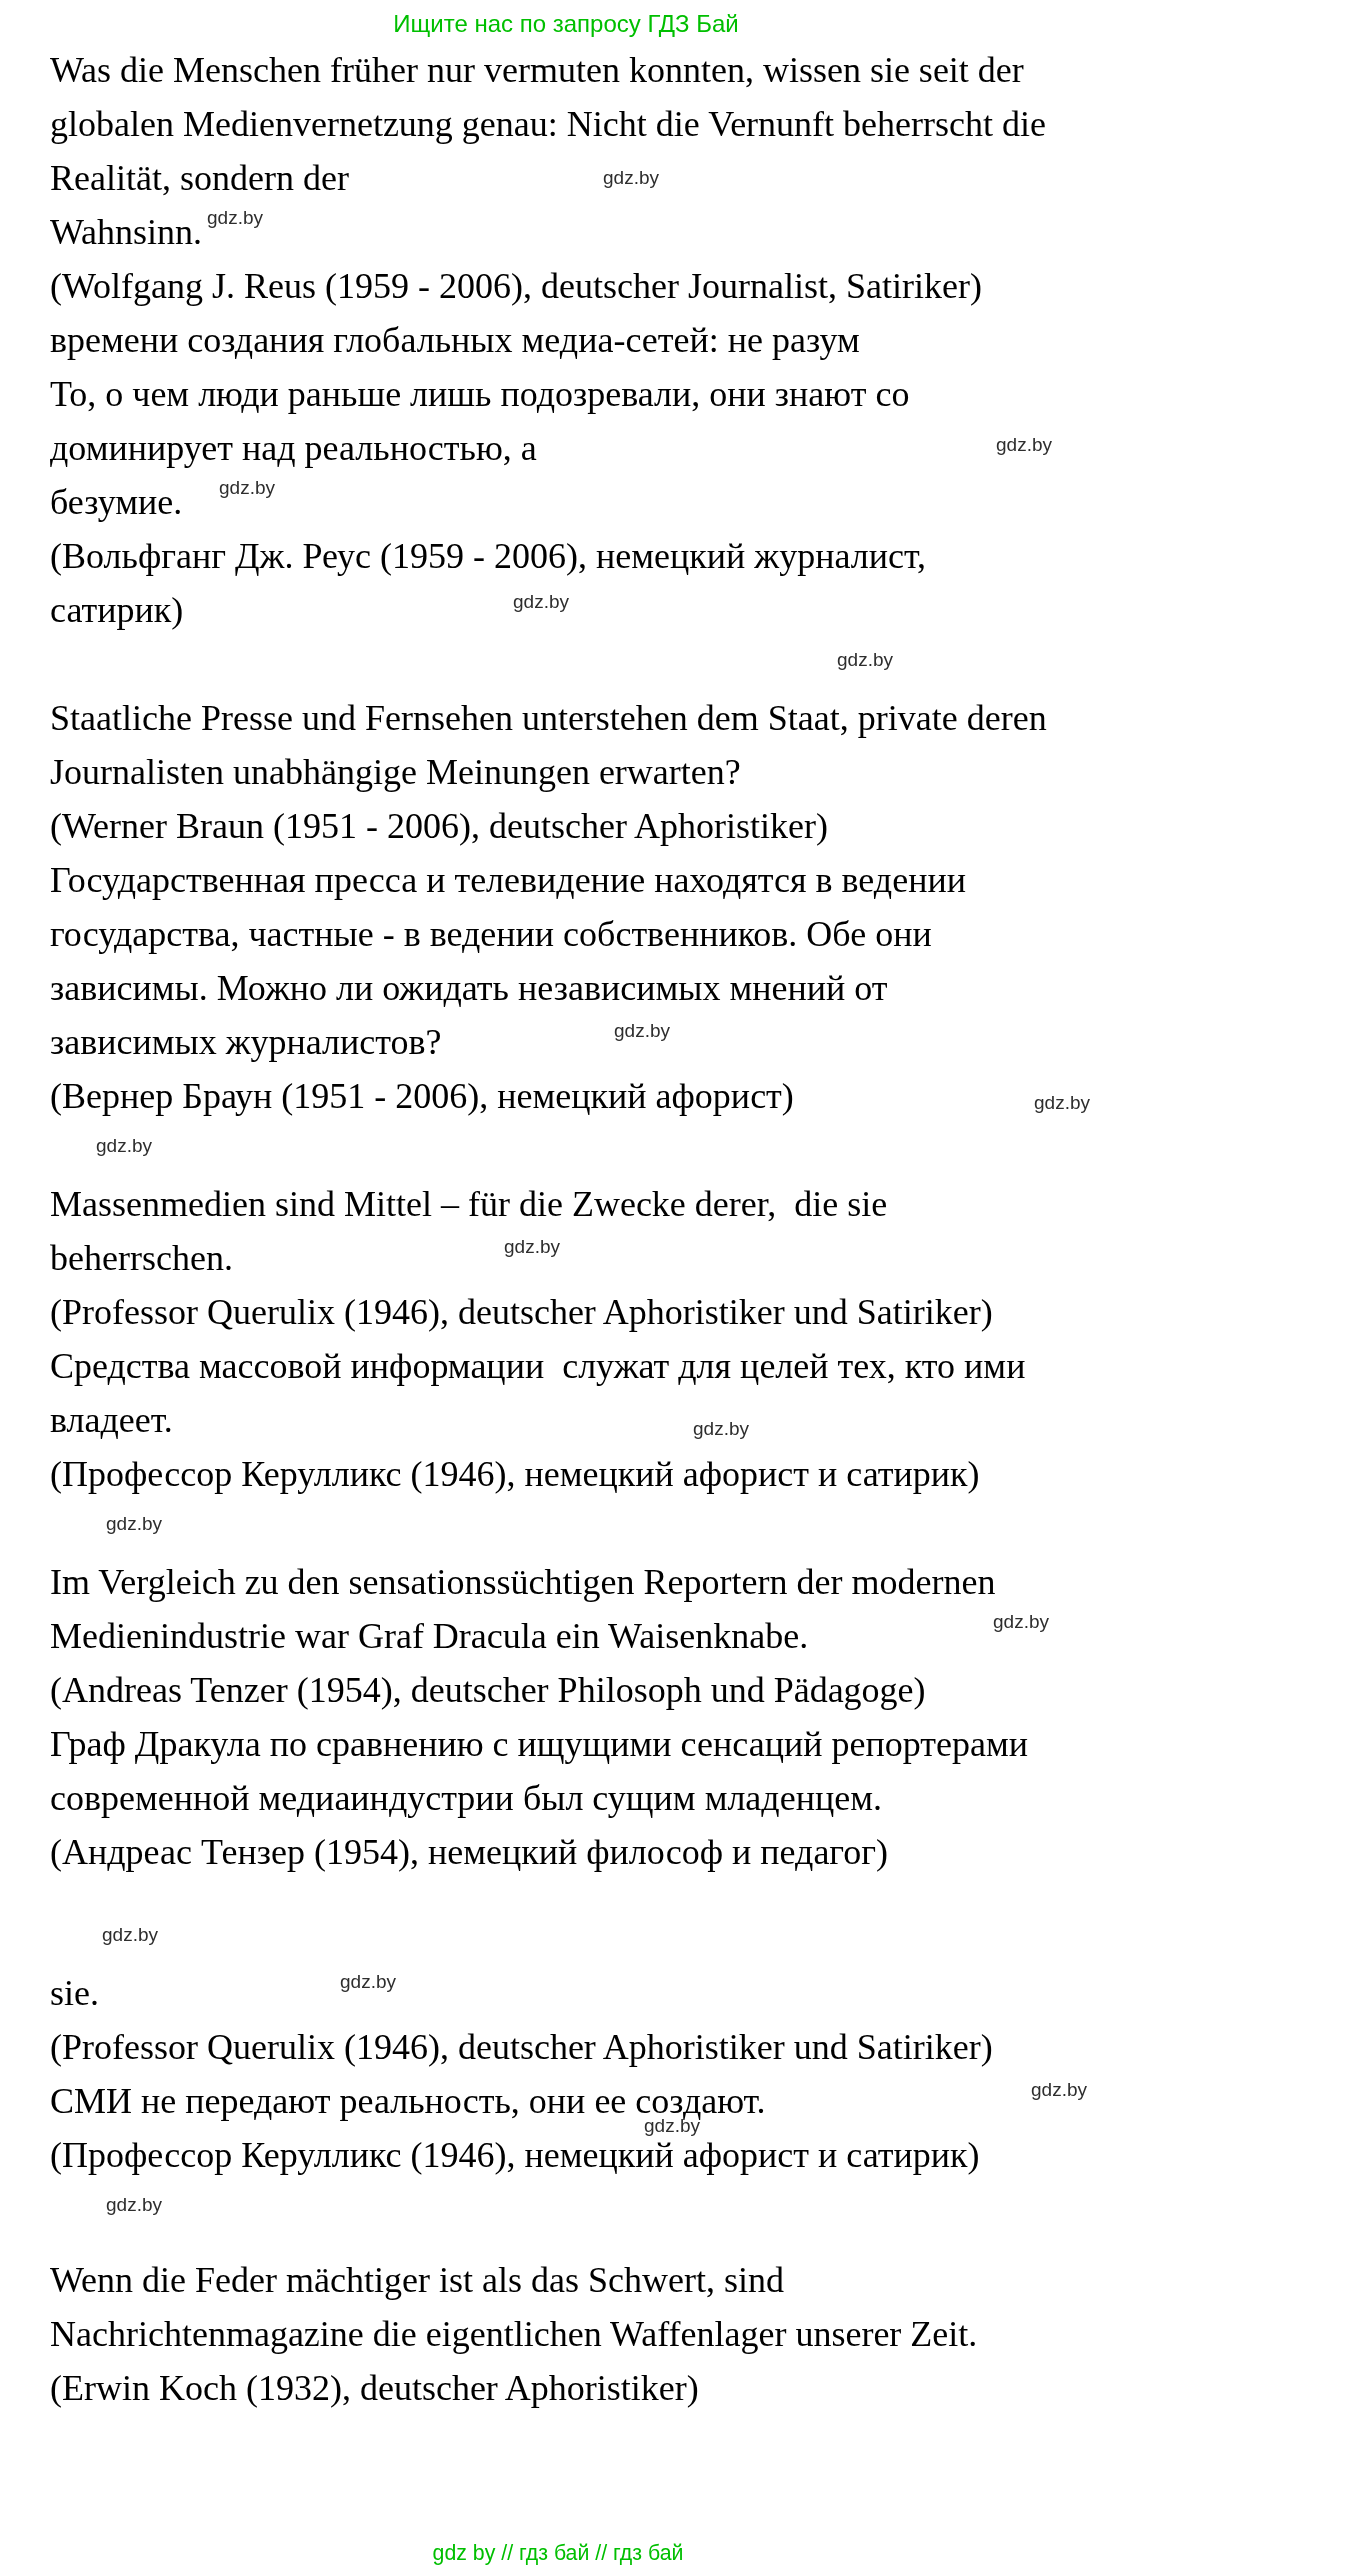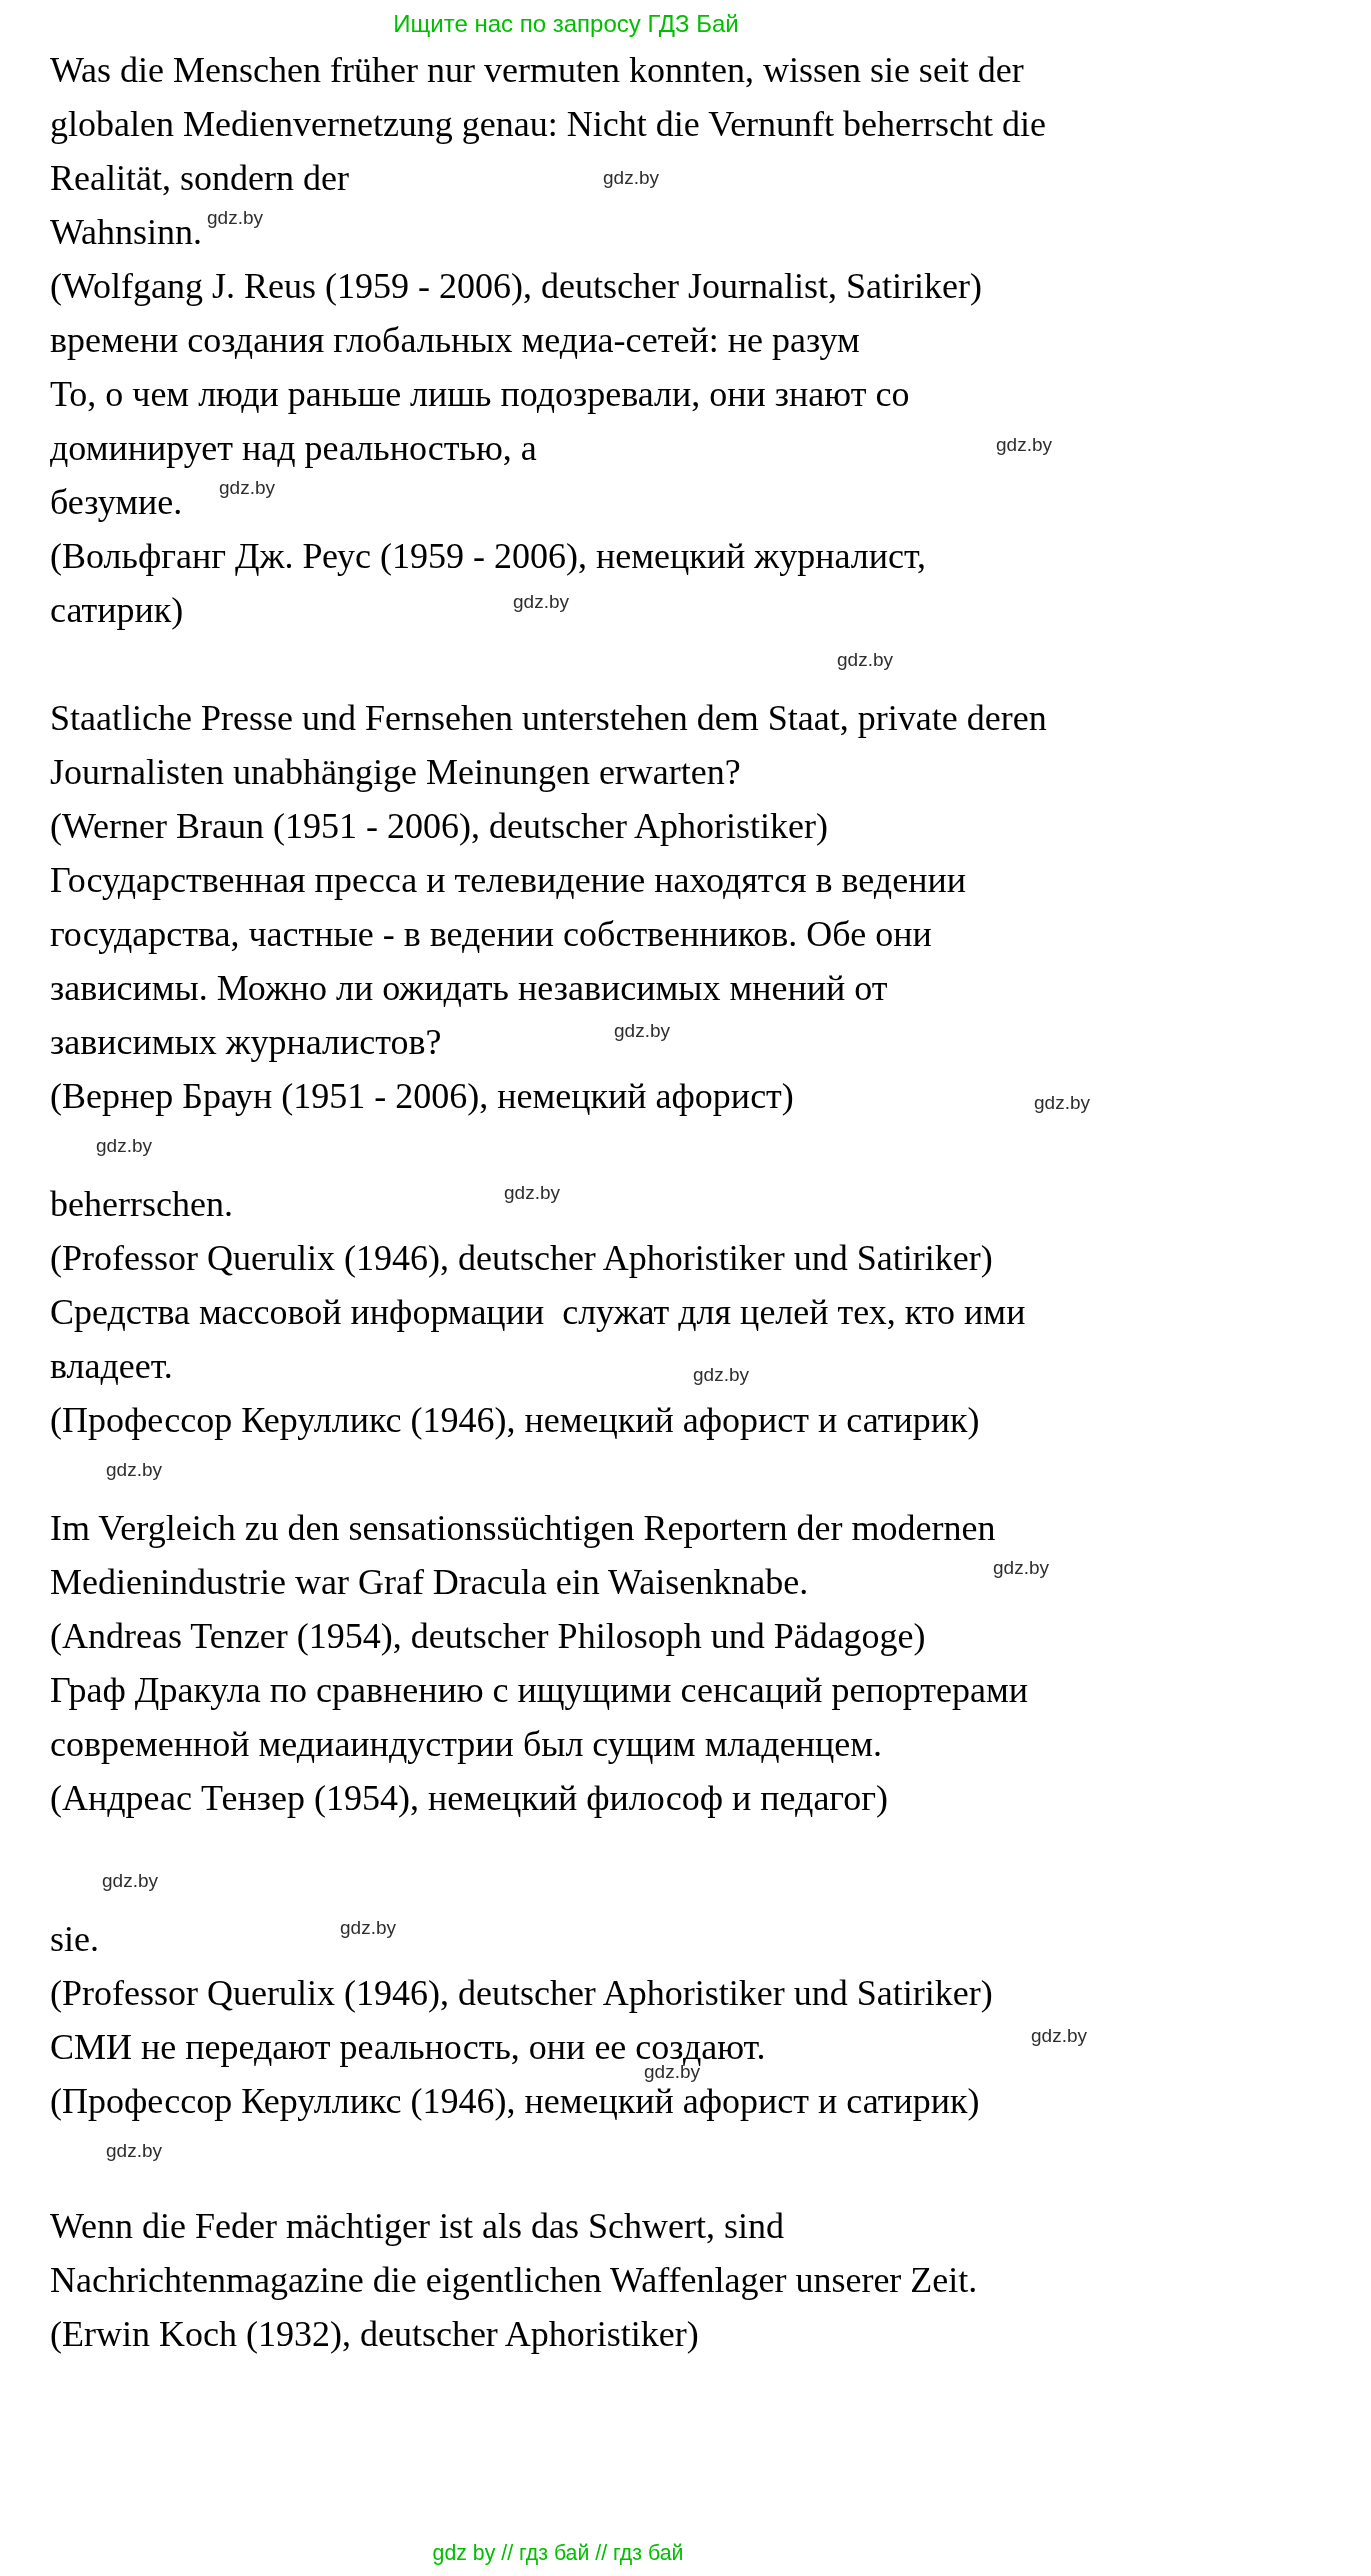--- a/index.html
+++ b/index.html
@@ -86,20 +86,21 @@
         <div class="line"><span class="txt">Государственная пресса и телевидение находятся в ведении</span></div>
         <div class="line"><span class="txt">государства, частные - в ведении собственников. Обе они</span></div>
         <div class="line"><span class="txt">зависимы. Можно ли ожидать независимых мнений от</span><span class="wm" style="left: 1110px; top: 6.6px;">gdz.by</span></div>
         <div class="line"><span class="txt">зависимых журналистов?</span><span class="wm" style="left: 564px; top: 4.9px;">gdz.by</span></div>
         <div class="line"><span class="txt">(Вернер Браун (1951 - 2006), немецкий афорист)</span><span class="wm" style="left: 984px; top: 23px;">gdz.by</span></div>
       </div>
       <div class="block">
         <div class="line"><span class="wm" style="left: 46px; top: 11.5px;">gdz.by</span></div>
       </div>
       <div class="block">
+        <div class="line"><span class="txt">Massenmedien sind Mittel – für die Zwecke derer,  die sie</span></div>
         <div class="line"><span class="txt">beherrschen.</span><span class="wm" style="left: 454px; top: 4.9px;">gdz.by</span></div>
         <div class="line"><span class="txt">(Professor Querulix (1946), deutscher Aphoristiker und Satiriker)</span></div>
       </div>
       <div class="block">
         <div class="line"><span class="txt">Средства массовой информации  служат для целей тех, кто ими</span></div>
         <div class="line"><span class="txt">владеет.</span><span class="wm" style="left: 643px; top: 24.6px;">gdz.by</span></div>
         <div class="line"><span class="txt">(Профессор Керулликс (1946), немецкий афорист и сатирик)</span><span class="wm" style="left: 1233px; top: 21.3px;">gdz.by</span></div>
       </div>
       <div class="block">
         <div class="line"><span class="wm" style="left: 56px; top: 11.5px;">gdz.by</span></div>

